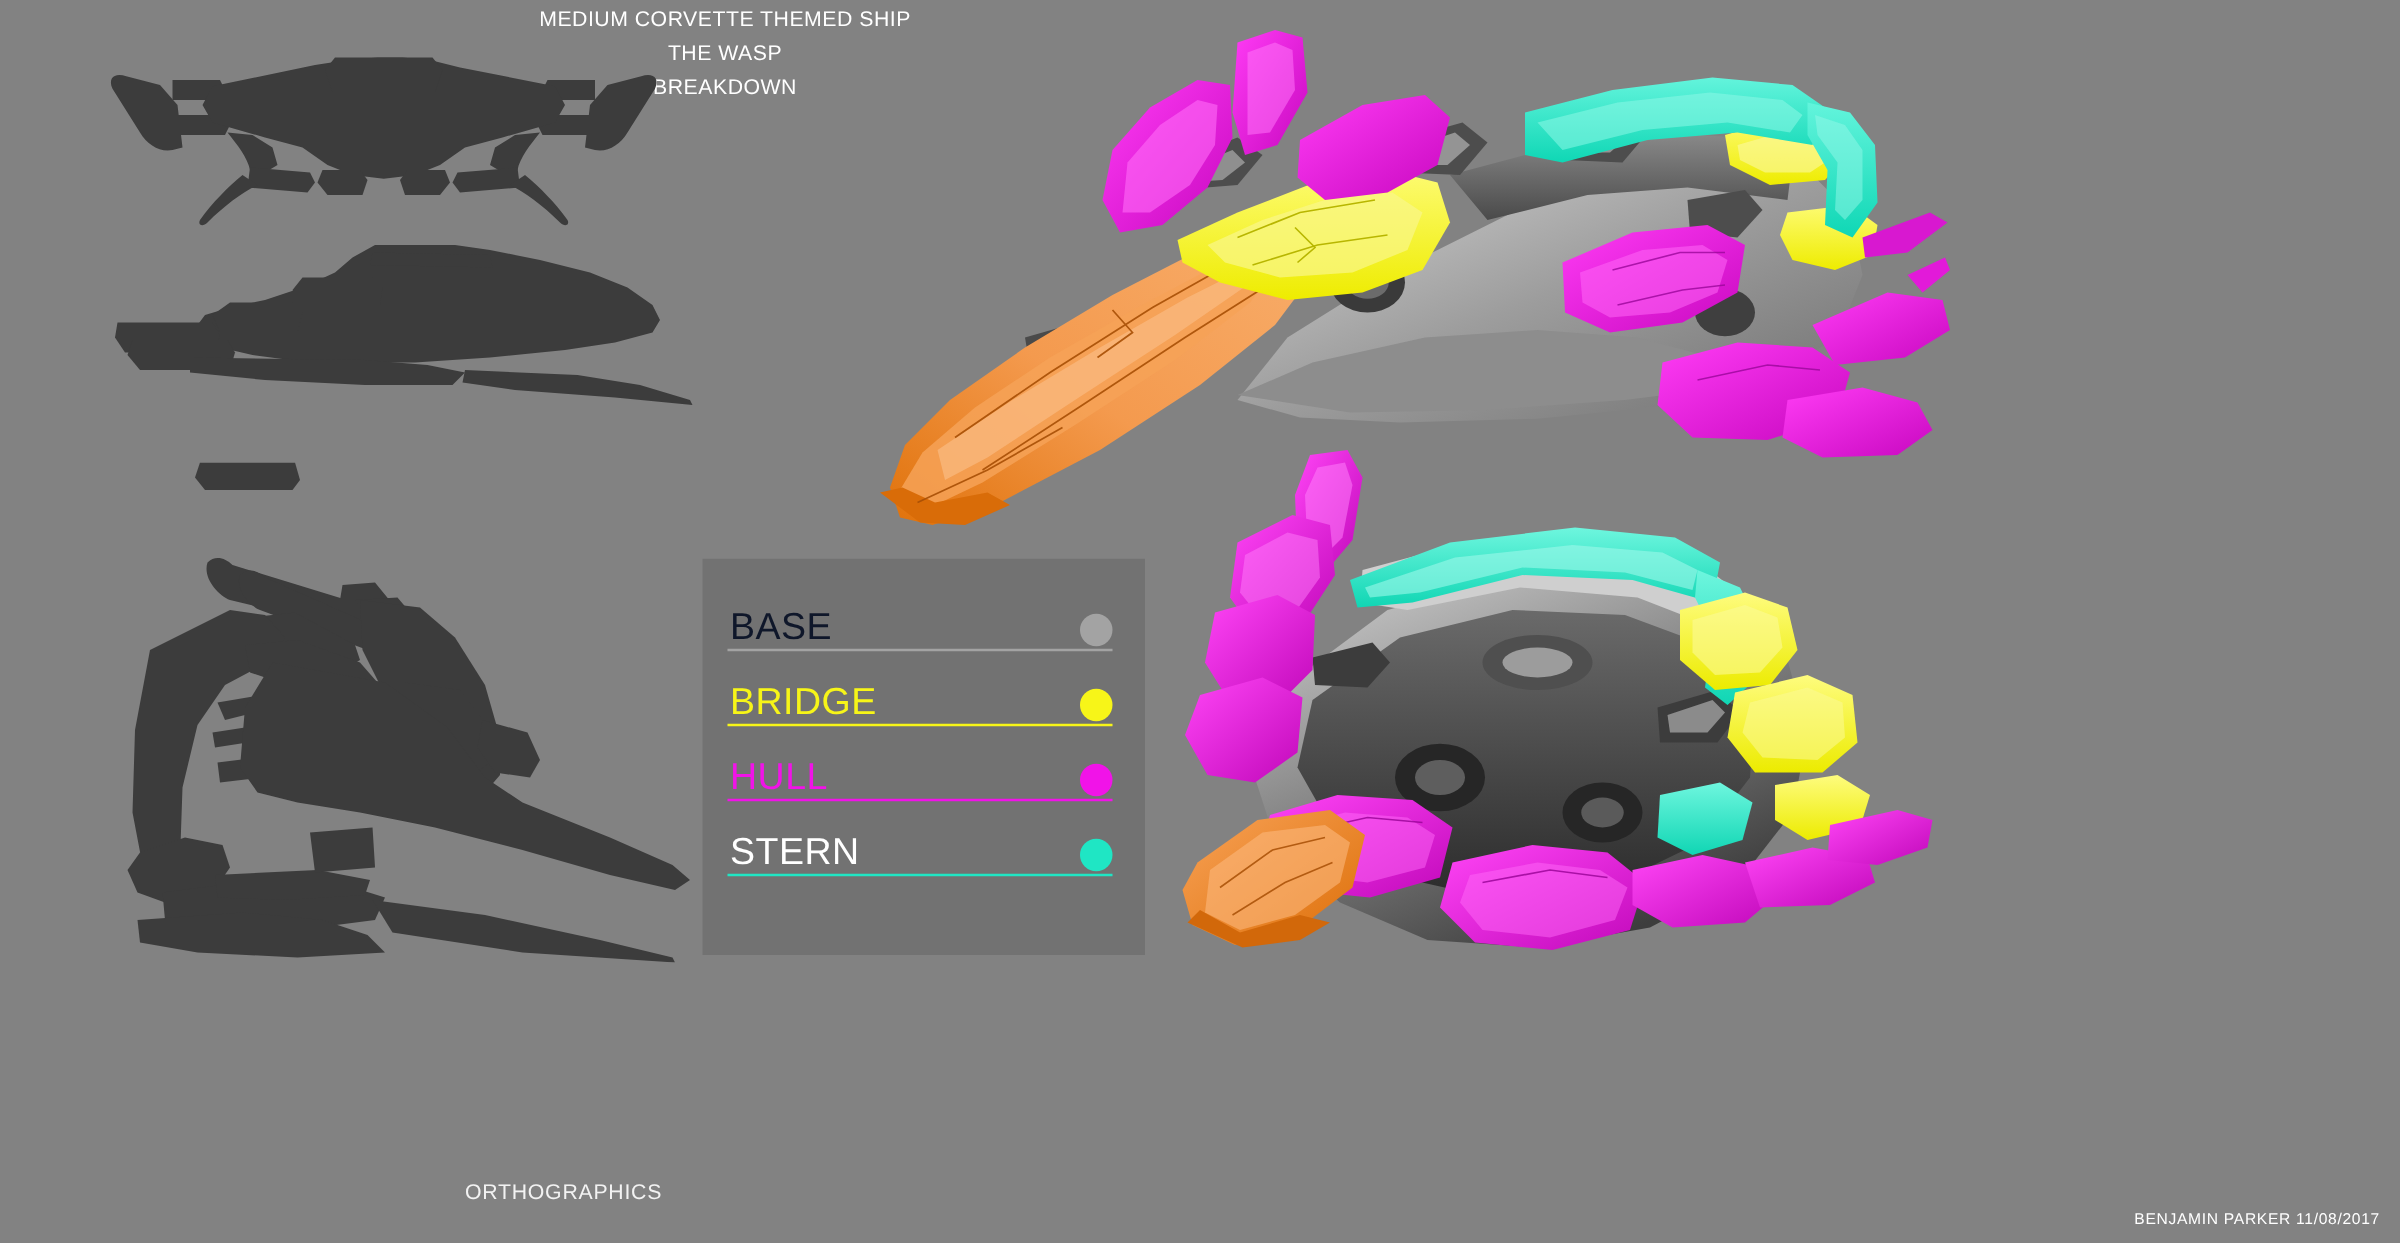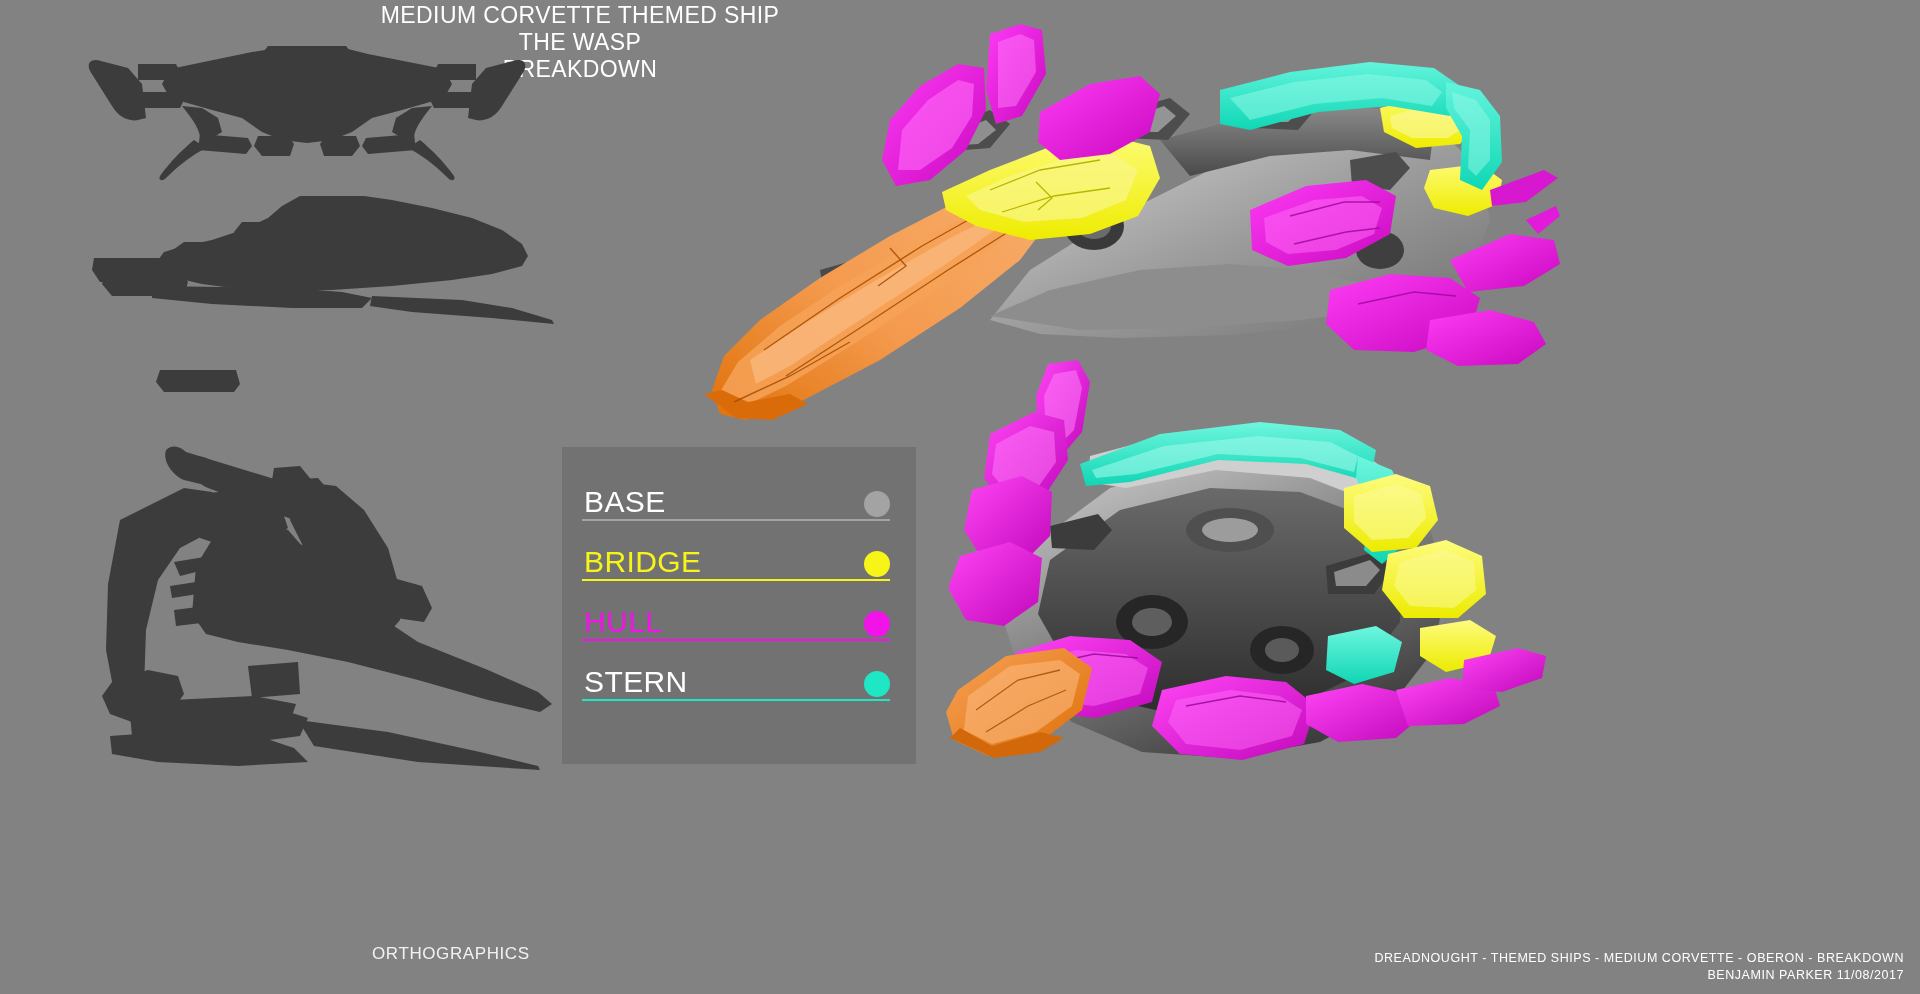--- a/index.html
+++ b/index.html
@@ -19,21 +19,21 @@
   }
 
   
   #title-block {
     position: absolute;
     left: 0;
     top: 2px;
     width: 1160px;
     text-align: center;
     color: #ffffff;
-    font-size: 23px;
+    font-size: 17px;
     line-height: 27px;
     letter-spacing: 0.4px;
     font-weight: 400;
     white-space: nowrap;
     user-select: none;
   }
   #title-block .tline { display: block; }
 
   
   #ortho-caption {
@@ -191,21 +191,21 @@
       <path d="M84,330 L166,326 L208,334 L204,346 L140,350 L86,348 Z"></path>
       <path d="M160,296 L210,292 L212,324 L164,328 Z"></path>
       <path d="M22,366 L106,360 L170,366 L206,378 L220,392 L150,396 L70,392 L24,384 Z"></path>
       <path d="M210,350 L300,362 L392,382 L450,396 L452,400 L330,392 L226,376 Z"></path>
     </g>
   </svg>
 
   <div id="legend-panel">
 
     <div class="legend-row">
-      <span class="legend-label" style="color:#ffffff">BASE</span>
+      <span class="legend-label" style="color:#0f172a">BASE</span>
       <span class="legend-rule" style="background:#a3a3a3"></span>
       <span class="legend-dot" style="background:#a3a3a3"></span>
     </div>
 
     <div class="legend-row">
       <span class="legend-label" style="color:#f7f518">BRIDGE</span>
       <span class="legend-rule" style="background:#f7f518"></span>
       <span class="legend-dot" style="background:#f7f518"></span>
     </div>
 
@@ -431,17 +431,16 @@
       <g stroke="#a84f05" stroke-width="1.3" fill="none" opacity="0.85">
         <path d="M46,350 L88,320 L130,310"></path>
         <path d="M56,372 L98,346 L136,330"></path>
       </g>
     </g>
   </svg>
 
   <div id="ortho-caption">ORTHOGRAPHICS</div>
 
   <div id="credit-block">
-    <span class="cline">DREADNOUGHT - THEMED SHIPS - MEDIUM CORVETTE - OBERON - BREAKDOWN</span>
     <span class="cline">BENJAMIN PARKER 11/08/2017</span>
   </div>
 
 </div>
 
 </body></html>

